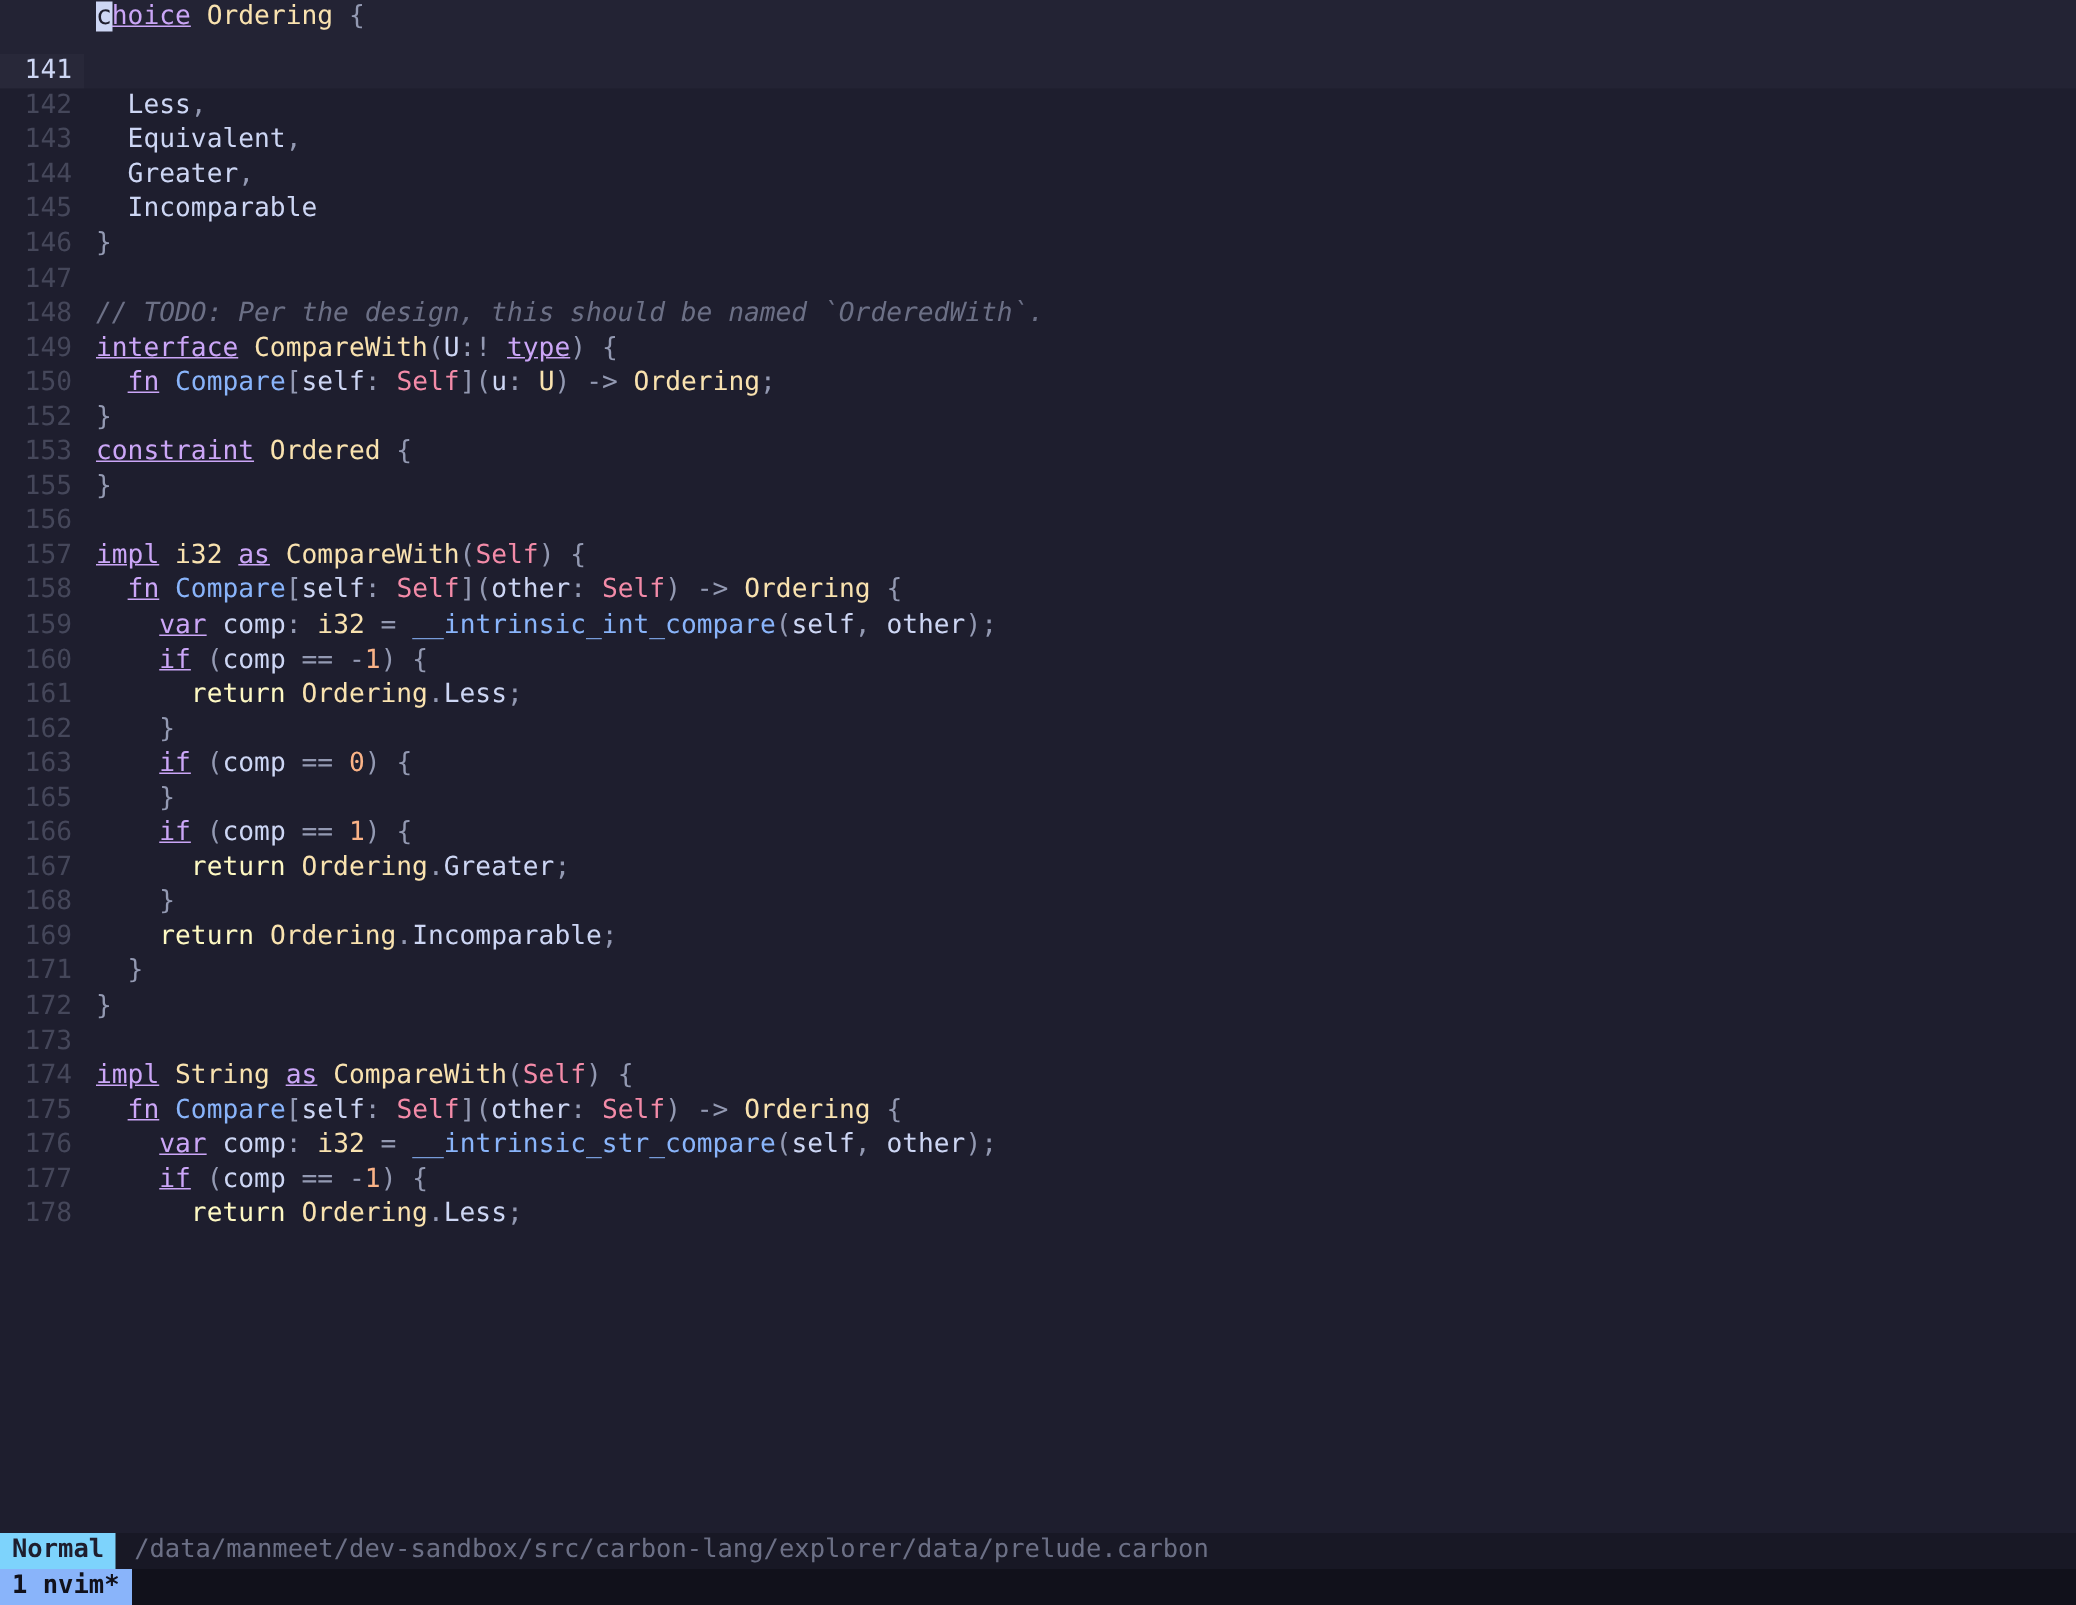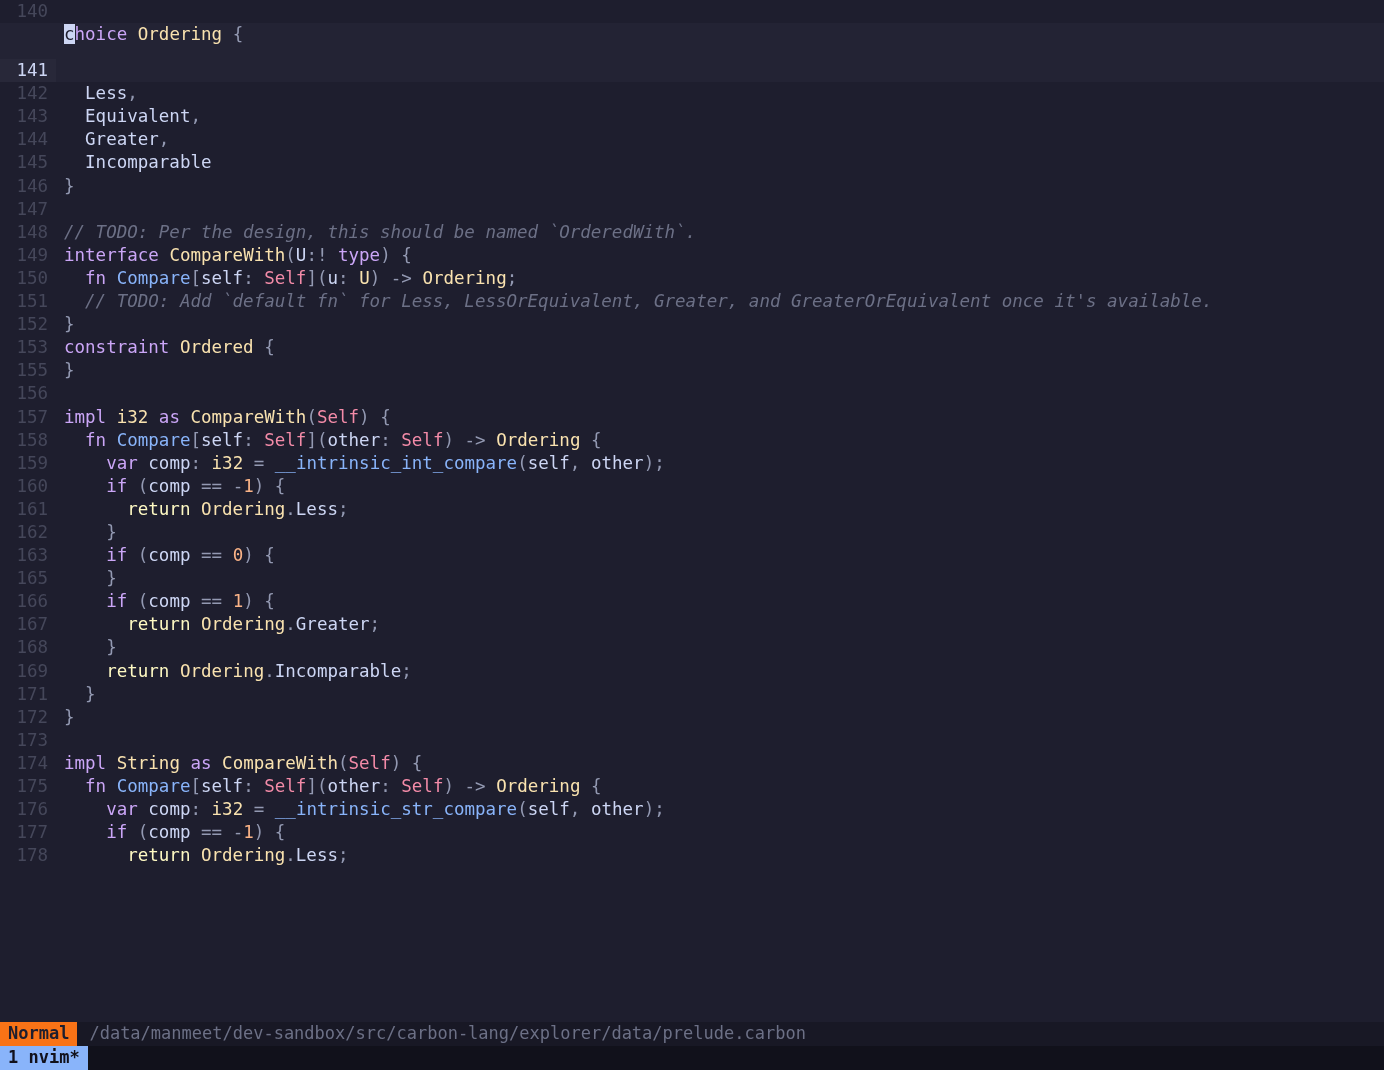--- a/index.html
+++ b/index.html
@@ -35,21 +35,21 @@
   }
   .line.cursor-line {
     background: rgba(88,91,112,0.10);
   }
   .code { flex: 1; padding-left: 8px; }
   .cursor-char {
     background: #cdd6f4;
     color: #1e1e2e;
   }
 
-  .kw1 { color: #cba6f7; } 
+  .kw1 { color: #cba6f7; text-decoration: underline; } 
   .fn { color: #89b4fa; } 
   .pn { color: #9399b2; } 
   .id { color: #cdd6f4; }
   .cm { color: #6c7086; font-style: italic; }
   .self { color: #f38ba8; }
   .num { color: #fab387; }
   .ret { color: #fef9c3; }
   .ty { color: #f9e2af; }
 
   .statusbar {
@@ -57,21 +57,21 @@
     left:0; right:0; bottom: 24px;
     height: 24px;
     background: #181825;
     color: #6c7086;
     display: flex;
     align-items: center;
     font-size: 17px;
     padding-left: 8px;
   }
   .mode-badge {
-    background: #f97316;
+    background: #7dd3fc;
     color: #1e1e2e;
     font-weight: bold;
     padding: 0 8px;
     margin-left: -8px;
     margin-right: 12px;
     height: 24px;
     display: inline-flex; align-items:center;
   }
   .tmuxbar {
     position: absolute;
@@ -89,32 +89,30 @@
     font-weight: bold;
     padding: 0 8px;
     height:24px;
     display:inline-flex;align-items:center;
   }
 </style>
 </head>
 <body>
 
 <div class="editor" id="editor">
-    <div class="line"><span class="lineno">140</span><span class="code"></span></div>
     <div class="line cursor-line"><span class="lineno cursor">141</span><span class="code"><span class="cursor-char">c</span><span class="kw1">hoice</span><span class="id"> </span><span class="ty">Ordering</span><span class="id"> </span><span class="pn">{</span></span></div>
     <div class="line"><span class="lineno">142</span><span class="code"><span class="id">  </span><span class="id">Less</span><span class="pn">,</span></span></div>
     <div class="line"><span class="lineno">143</span><span class="code"><span class="id">  </span><span class="id">Equivalent</span><span class="pn">,</span></span></div>
     <div class="line"><span class="lineno">144</span><span class="code"><span class="id">  </span><span class="id">Greater</span><span class="pn">,</span></span></div>
     <div class="line"><span class="lineno">145</span><span class="code"><span class="id">  </span><span class="id">Incomparable</span></span></div>
     <div class="line"><span class="lineno">146</span><span class="code"><span class="pn">}</span></span></div>
     <div class="line"><span class="lineno">147</span><span class="code"></span></div>
     <div class="line"><span class="lineno">148</span><span class="code"><span class="cm">// TODO: Per the design, this should be named `OrderedWith`.</span></span></div>
     <div class="line"><span class="lineno">149</span><span class="code"><span class="kw1">interface</span><span class="id"> </span><span class="ty">CompareWith</span><span class="pn">(</span><span class="id">U</span><span class="pn">:!</span><span class="id"> </span><span class="kw1">type</span><span class="pn">)</span><span class="id"> </span><span class="pn">{</span></span></div>
     <div class="line"><span class="lineno">150</span><span class="code"><span class="id">  </span><span class="kw1">fn</span><span class="id"> </span><span class="fn">Compare</span><span class="pn">[</span><span class="id">self</span><span class="pn">:</span><span class="id"> </span><span class="self">Self</span><span class="pn">](</span><span class="id">u</span><span class="pn">:</span><span class="id"> </span><span class="ty">U</span><span class="pn">)</span><span class="id"> </span><span class="pn">-&gt;</span><span class="id"> </span><span class="ty">Ordering</span><span class="pn">;</span></span></div>
-    <div class="line"><span class="lineno">151</span><span class="code"><span class="id">  </span><span class="cm">// TODO: Add `default fn` for Less, LessOrEquivalent, Greater, and GreaterOrEquivalent once it's available.</span></span></div>
     <div class="line"><span class="lineno">152</span><span class="code"><span class="pn">}</span></span></div>
     <div class="line"><span class="lineno">153</span><span class="code"><span class="kw1">constraint</span><span class="id"> </span><span class="ty">Ordered</span><span class="id"> </span><span class="pn">{</span></span></div>
     <div class="line"><span class="lineno">155</span><span class="code"><span class="pn">}</span></span></div>
     <div class="line"><span class="lineno">156</span><span class="code"></span></div>
     <div class="line"><span class="lineno">157</span><span class="code"><span class="kw1">impl</span><span class="id"> </span><span class="ty">i32</span><span class="id"> </span><span class="kw1">as</span><span class="id"> </span><span class="ty">CompareWith</span><span class="pn">(</span><span class="self">Self</span><span class="pn">)</span><span class="id"> </span><span class="pn">{</span></span></div>
     <div class="line"><span class="lineno">158</span><span class="code"><span class="id">  </span><span class="kw1">fn</span><span class="id"> </span><span class="fn">Compare</span><span class="pn">[</span><span class="id">self</span><span class="pn">:</span><span class="id"> </span><span class="self">Self</span><span class="pn">](</span><span class="id">other</span><span class="pn">:</span><span class="id"> </span><span class="self">Self</span><span class="pn">)</span><span class="id"> </span><span class="pn">-&gt;</span><span class="id"> </span><span class="ty">Ordering</span><span class="id"> </span><span class="pn">{</span></span></div>
     <div class="line"><span class="lineno">159</span><span class="code"><span class="id">    </span><span class="kw1">var</span><span class="id"> </span><span class="id">comp</span><span class="pn">:</span><span class="id"> </span><span class="ty">i32</span><span class="id"> </span><span class="pn">=</span><span class="id"> </span><span class="fn">__intrinsic_int_compare</span><span class="pn">(</span><span class="id">self</span><span class="pn">,</span><span class="id"> </span><span class="id">other</span><span class="pn">)</span><span class="pn">;</span></span></div>
     <div class="line"><span class="lineno">160</span><span class="code"><span class="id">    </span><span class="kw1">if</span><span class="id"> </span><span class="pn">(</span><span class="id">comp</span><span class="id"> </span><span class="pn">==</span><span class="id"> </span><span class="pn">-</span><span class="num">1</span><span class="pn">)</span><span class="id"> </span><span class="pn">{</span></span></div>
     <div class="line"><span class="lineno">161</span><span class="code"><span class="id">      </span><span class="ret">return</span><span class="id"> </span><span class="ty">Ordering</span><span class="pn">.</span><span class="id">Less</span><span class="pn">;</span></span></div>
     <div class="line"><span class="lineno">162</span><span class="code"><span class="id">    </span><span class="pn">}</span></span></div>

